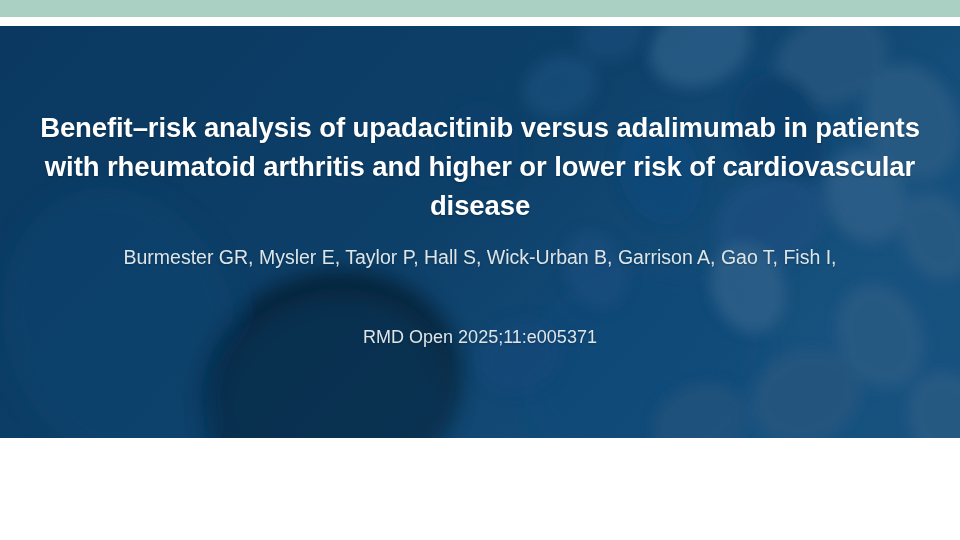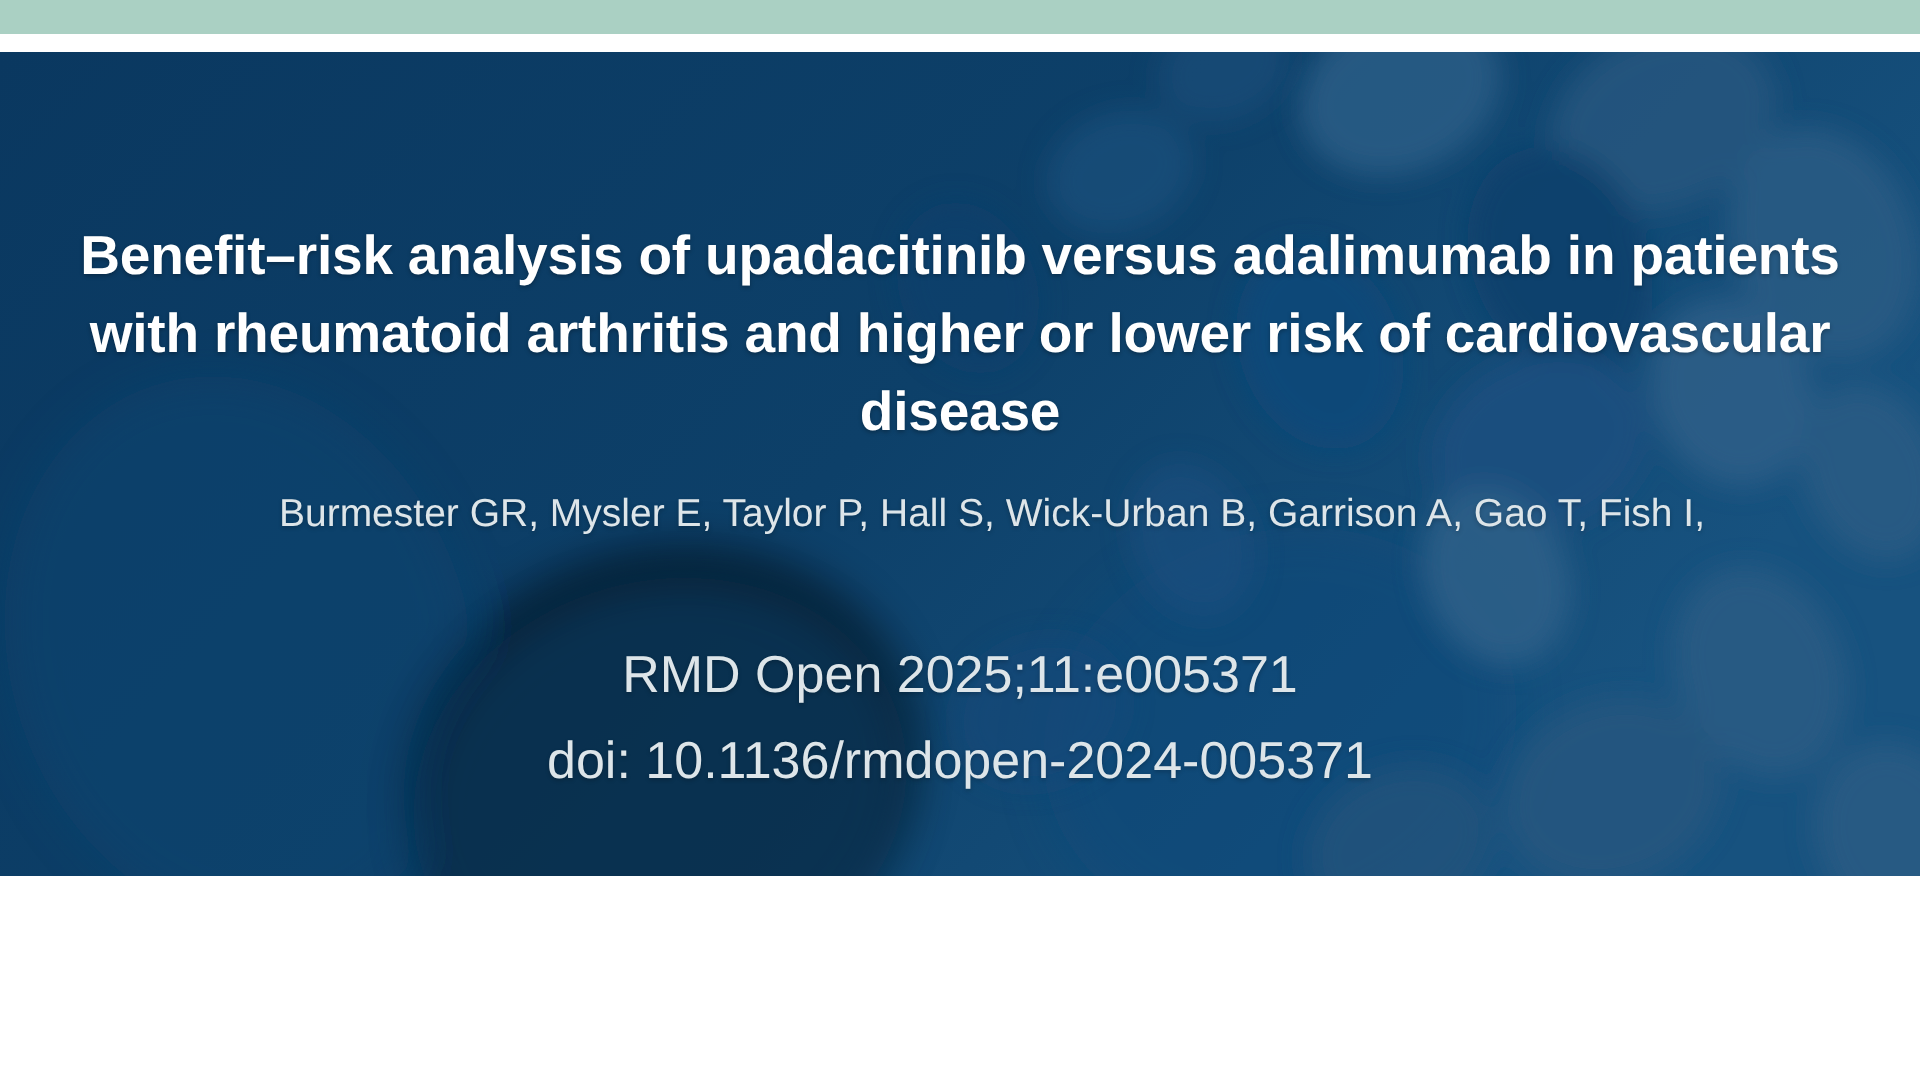--- a/index.html
+++ b/index.html
@@ -57,38 +57,38 @@
     text-align: center;
     color: #ffffff;
     font-size: 27.5px;
     font-weight: bold;
     line-height: 39px;
     letter-spacing: -0.1px;
     text-shadow: 0 1px 2px rgba(0,0,0,0.28);
   }
   .authors {
     position: absolute;
-    left: 56px;
+    left: 40px;
     top: 208px;
     width: 880px;
     text-align: center;
     color: #dde5e9;
     font-size: 19.5px;
     font-weight: normal;
     line-height: 47px;
     text-shadow: 0 1px 2px rgba(0,0,0,0.22);
   }
   .citation {
     position: absolute;
     left: 40px;
     top: 290px;
     width: 880px;
     text-align: center;
     color: #dde5e9;
-    font-size: 26px;
+    font-size: 18px;
     font-weight: normal;
     line-height: 43px;
     text-shadow: 0 1px 2px rgba(0,0,0,0.22);
   }
   
   .footer {
     position: absolute;
     left: 0; top: 438px;
     width: 960px; height: 102px;
     background: #ffffff;
@@ -158,21 +158,20 @@
 
     <div class="text-wrap">
       <div class="title">Benefit–risk analysis of upadacitinib versus adalimumab in patients with rheumatoid arthritis and higher or lower risk of cardiovascular disease</div>
 
       <div class="authors">
         <div>Burmester GR, Mysler E, Taylor P, Hall S, Wick-Urban B, Garrison A, Gao T, Fish I,</div>
       </div>
 
       <div class="citation">
         <div>RMD Open 2025;11:e005371</div>
-        <div>doi: 10.1136/rmdopen-2024-005371</div>
       </div>
     </div>
   </div>
 
   <div class="footer">
 
     
 
     
 

